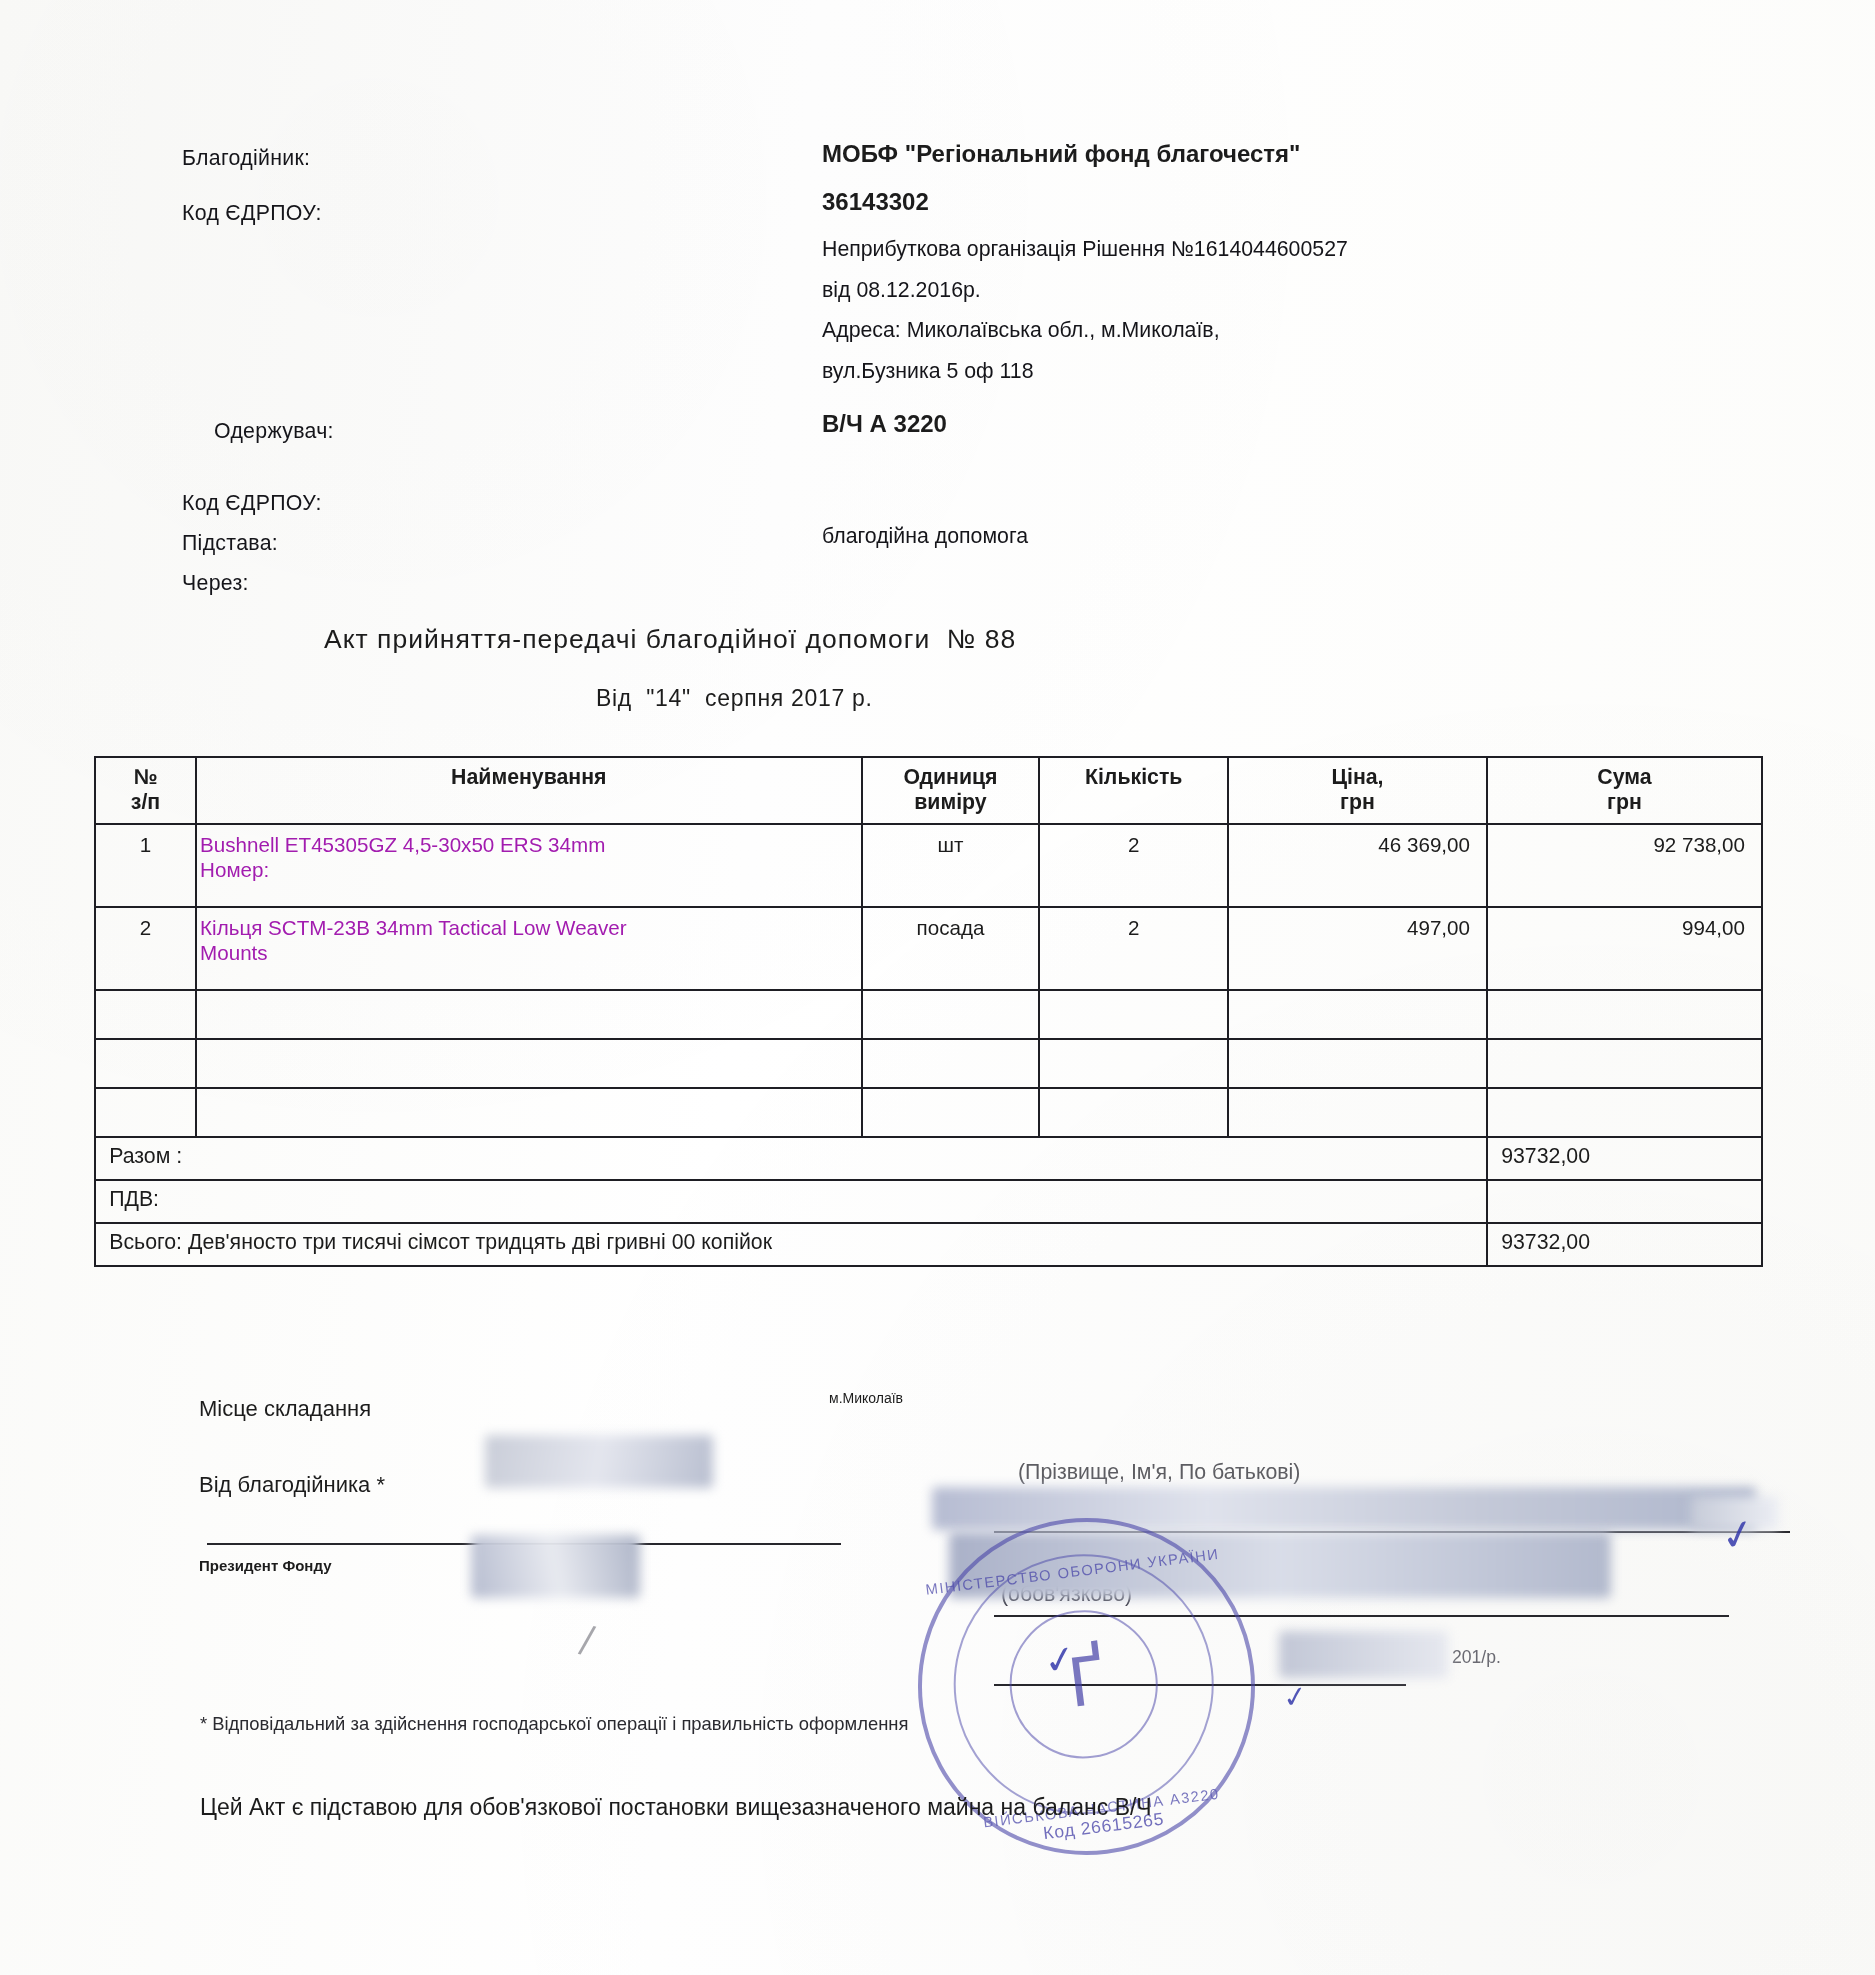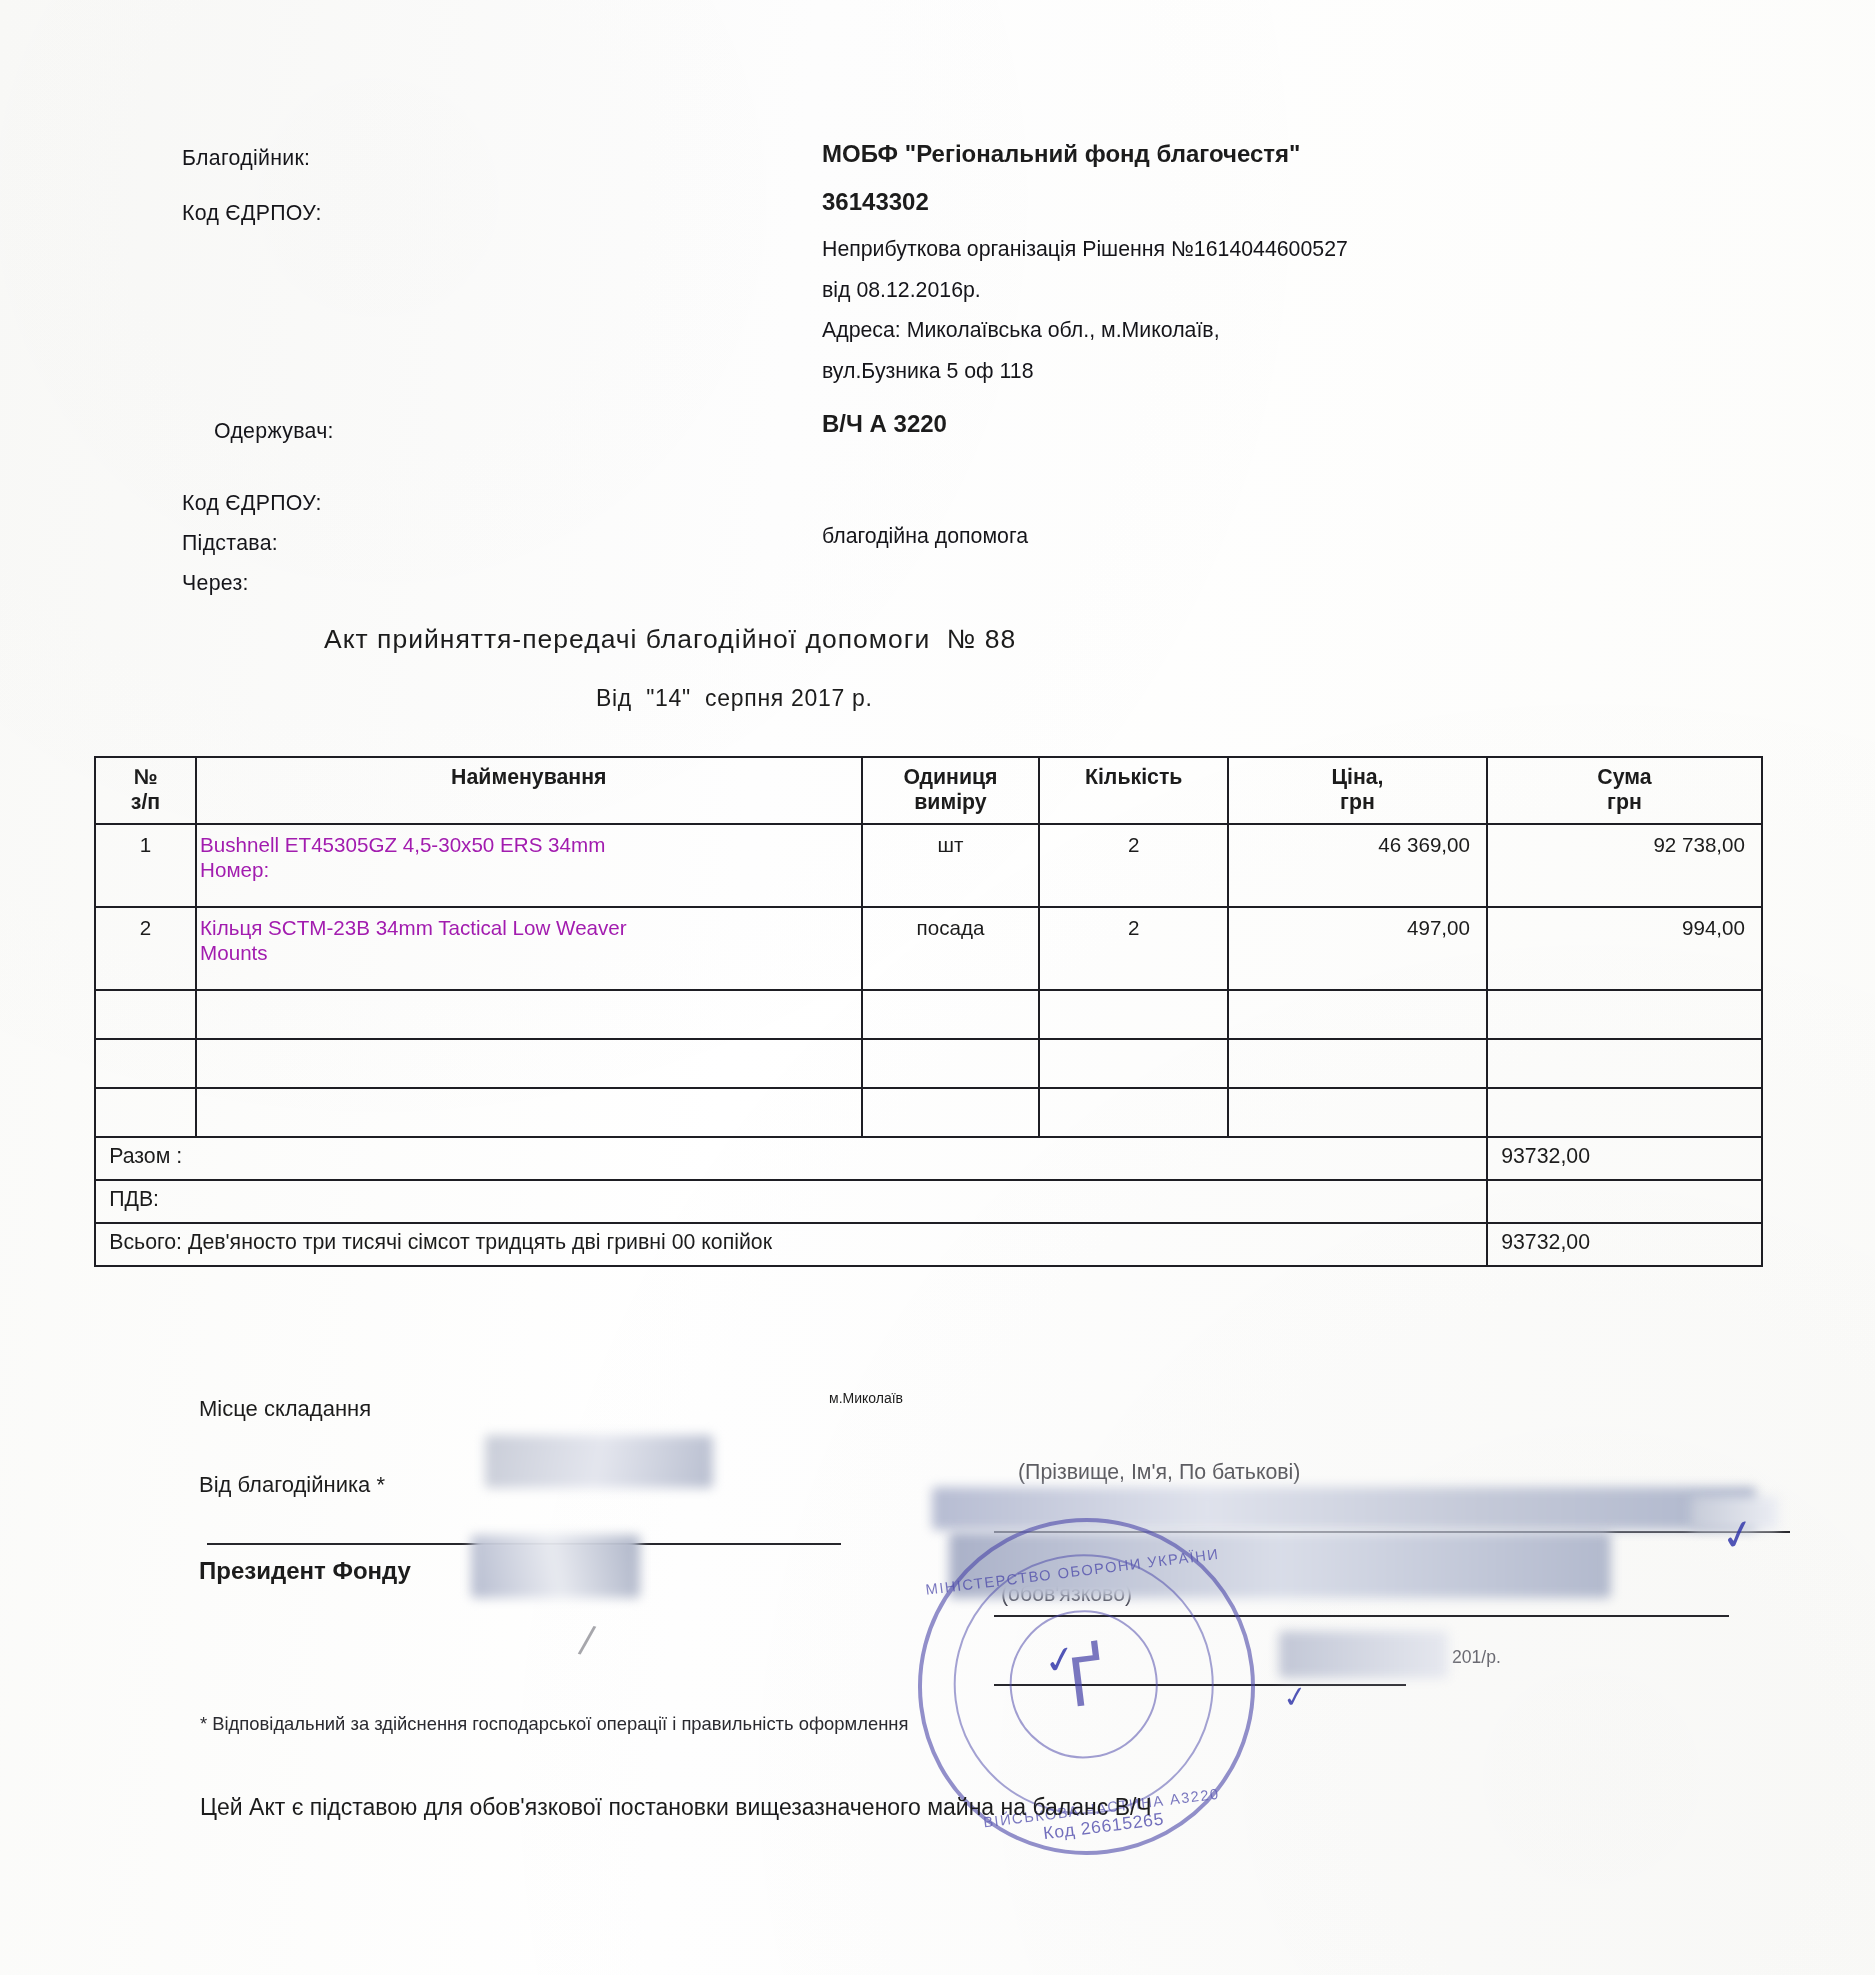--- a/index.html
+++ b/index.html
@@ -63,21 +63,21 @@
   #hdr-basis-value      { left: 822px; top: 524px; }
   #hdr-via-label        { left: 182px; top: 571px; }
 
   #doc-title  { left: 324px; top: 624px; font-size: 26.5px; letter-spacing: 1px; }
   #doc-date   { left: 596px; top: 685px; font-size: 23px; letter-spacing: 0.7px; }
 
   #place-label { left: 199px; top: 1396px; font-size: 22px; }
   #place-value { left: 829px; top: 1390px; font-size: 14px; }
   #from-benefactor { left: 199px; top: 1472px; font-size: 22px; }
   #from-recipient-ghost { left: 1018px; top: 1460px; font-size: 21.3px; color: #5d5d62; }
-  #president-label { left: 199px; top: 1557px; font-size: 24px; font-weight: bold; }
+  #president-label { left: 199px; top: 1557px; font-size: 15px; font-weight: bold; }
   #position-note-1 { left: 1001px; top: 1541px; font-size: 21.3px; color: #3a3a45; }
   #position-note-2 { left: 1001px; top: 1582px; font-size: 21.3px; color: #3a3a45; }
   #year-note { left: 1452px; top: 1647px; font-size: 17.6px; color: #6a6a72; }
   #footnote { left: 200px; top: 1713px; font-size: 18.4px; color: #2a2a30; }
   #final-note { left: 200px; top: 1794px; font-size: 23px; }
 
   
   .sig-line {
     position: absolute;
     height: 2.2px;

